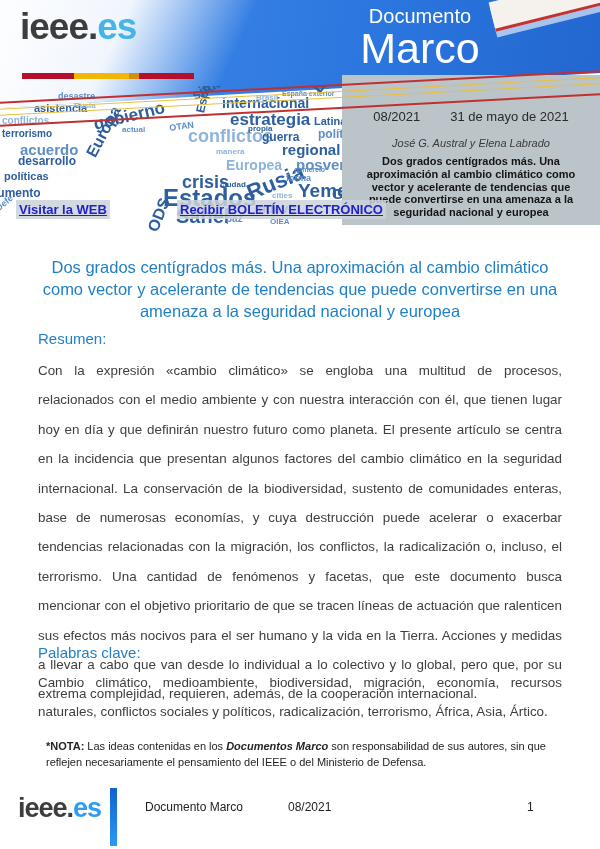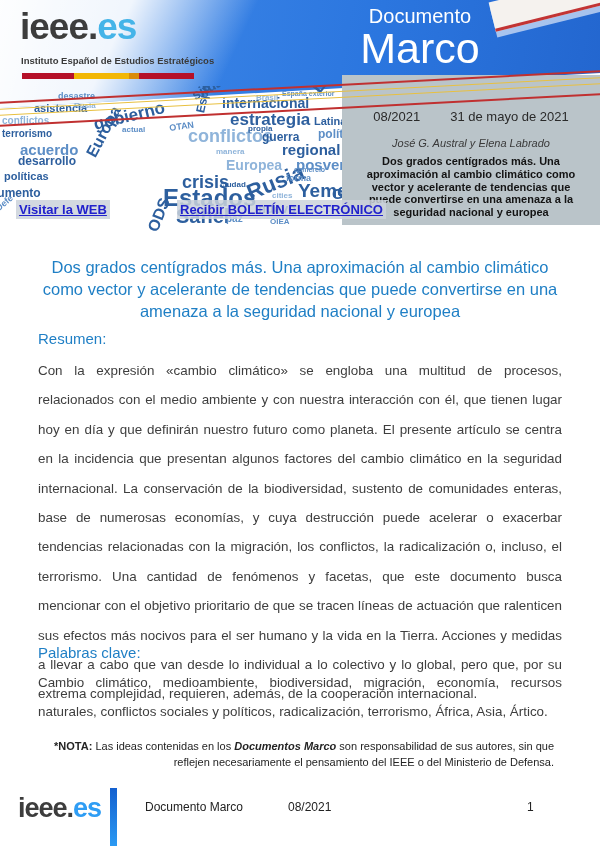--- a/index.html
+++ b/index.html
@@ -79,21 +79,21 @@
   .sec-head.palabras { top:644px; }
   .body-par {
     position:absolute; left:38px; width:524px;
     font-size:13.4px; line-height:29.4px; text-align:justify; color:#3e3e3e;
   }
   .body-par.resumen { top:356px; }
   .body-par.keywords { top:668px; }
 
   .nota {
     position:absolute; left:46px; width:508px; top:738px;
-    font-size:11px; line-height:16px; text-align:right; color:#242424;
+    font-size:11px; line-height:16px; text-align:left; color:#242424;
   }
   .nota .lbl { font-weight:bold; }
   .nota .emph { font-weight:bold; font-style:italic; }
 
   
   .footer { position:absolute; left:0; top:783px; width:600px; height:66px; background:#ffffff; z-index:3; }
   .f-logo { position:absolute; left:18px; top:10px; font-weight:bold; font-size:27px; letter-spacing:-1px; }
   .f-logo .ieee { color:#3d3d3d; }
   .f-logo .es { color:#2f9df4; }
   .f-bar { position:absolute; left:110px; top:5px; width:7px; height:58px;
@@ -105,21 +105,20 @@
 <body>
 
 <div class="page">
 
   <div class="header">
     <div class="logo-patch"></div>
     <div class="corner-sliver"></div>
     <div class="logo">
       <span class="ieee">ieee.</span><span class="es">es</span>
     </div>
-    <div class="logo-sub">Instituto Español de Estudios Estratégicos</div>
     <div class="flagbar"></div>
     <div class="doc-type">
       <div class="l1">Documento</div>
       <div class="l2">Marco</div>
     </div>
   </div>
 
   <div class="cloud">
       <span class="cw" style="left: 58px; top: 6px; font-size: 9px; color: rgb(93, 142, 198);">desastre</span>
       <span class="cw" style="left: 34px; top: 17px; font-size: 11px; color: rgb(45, 95, 158);">asistencia</span>

